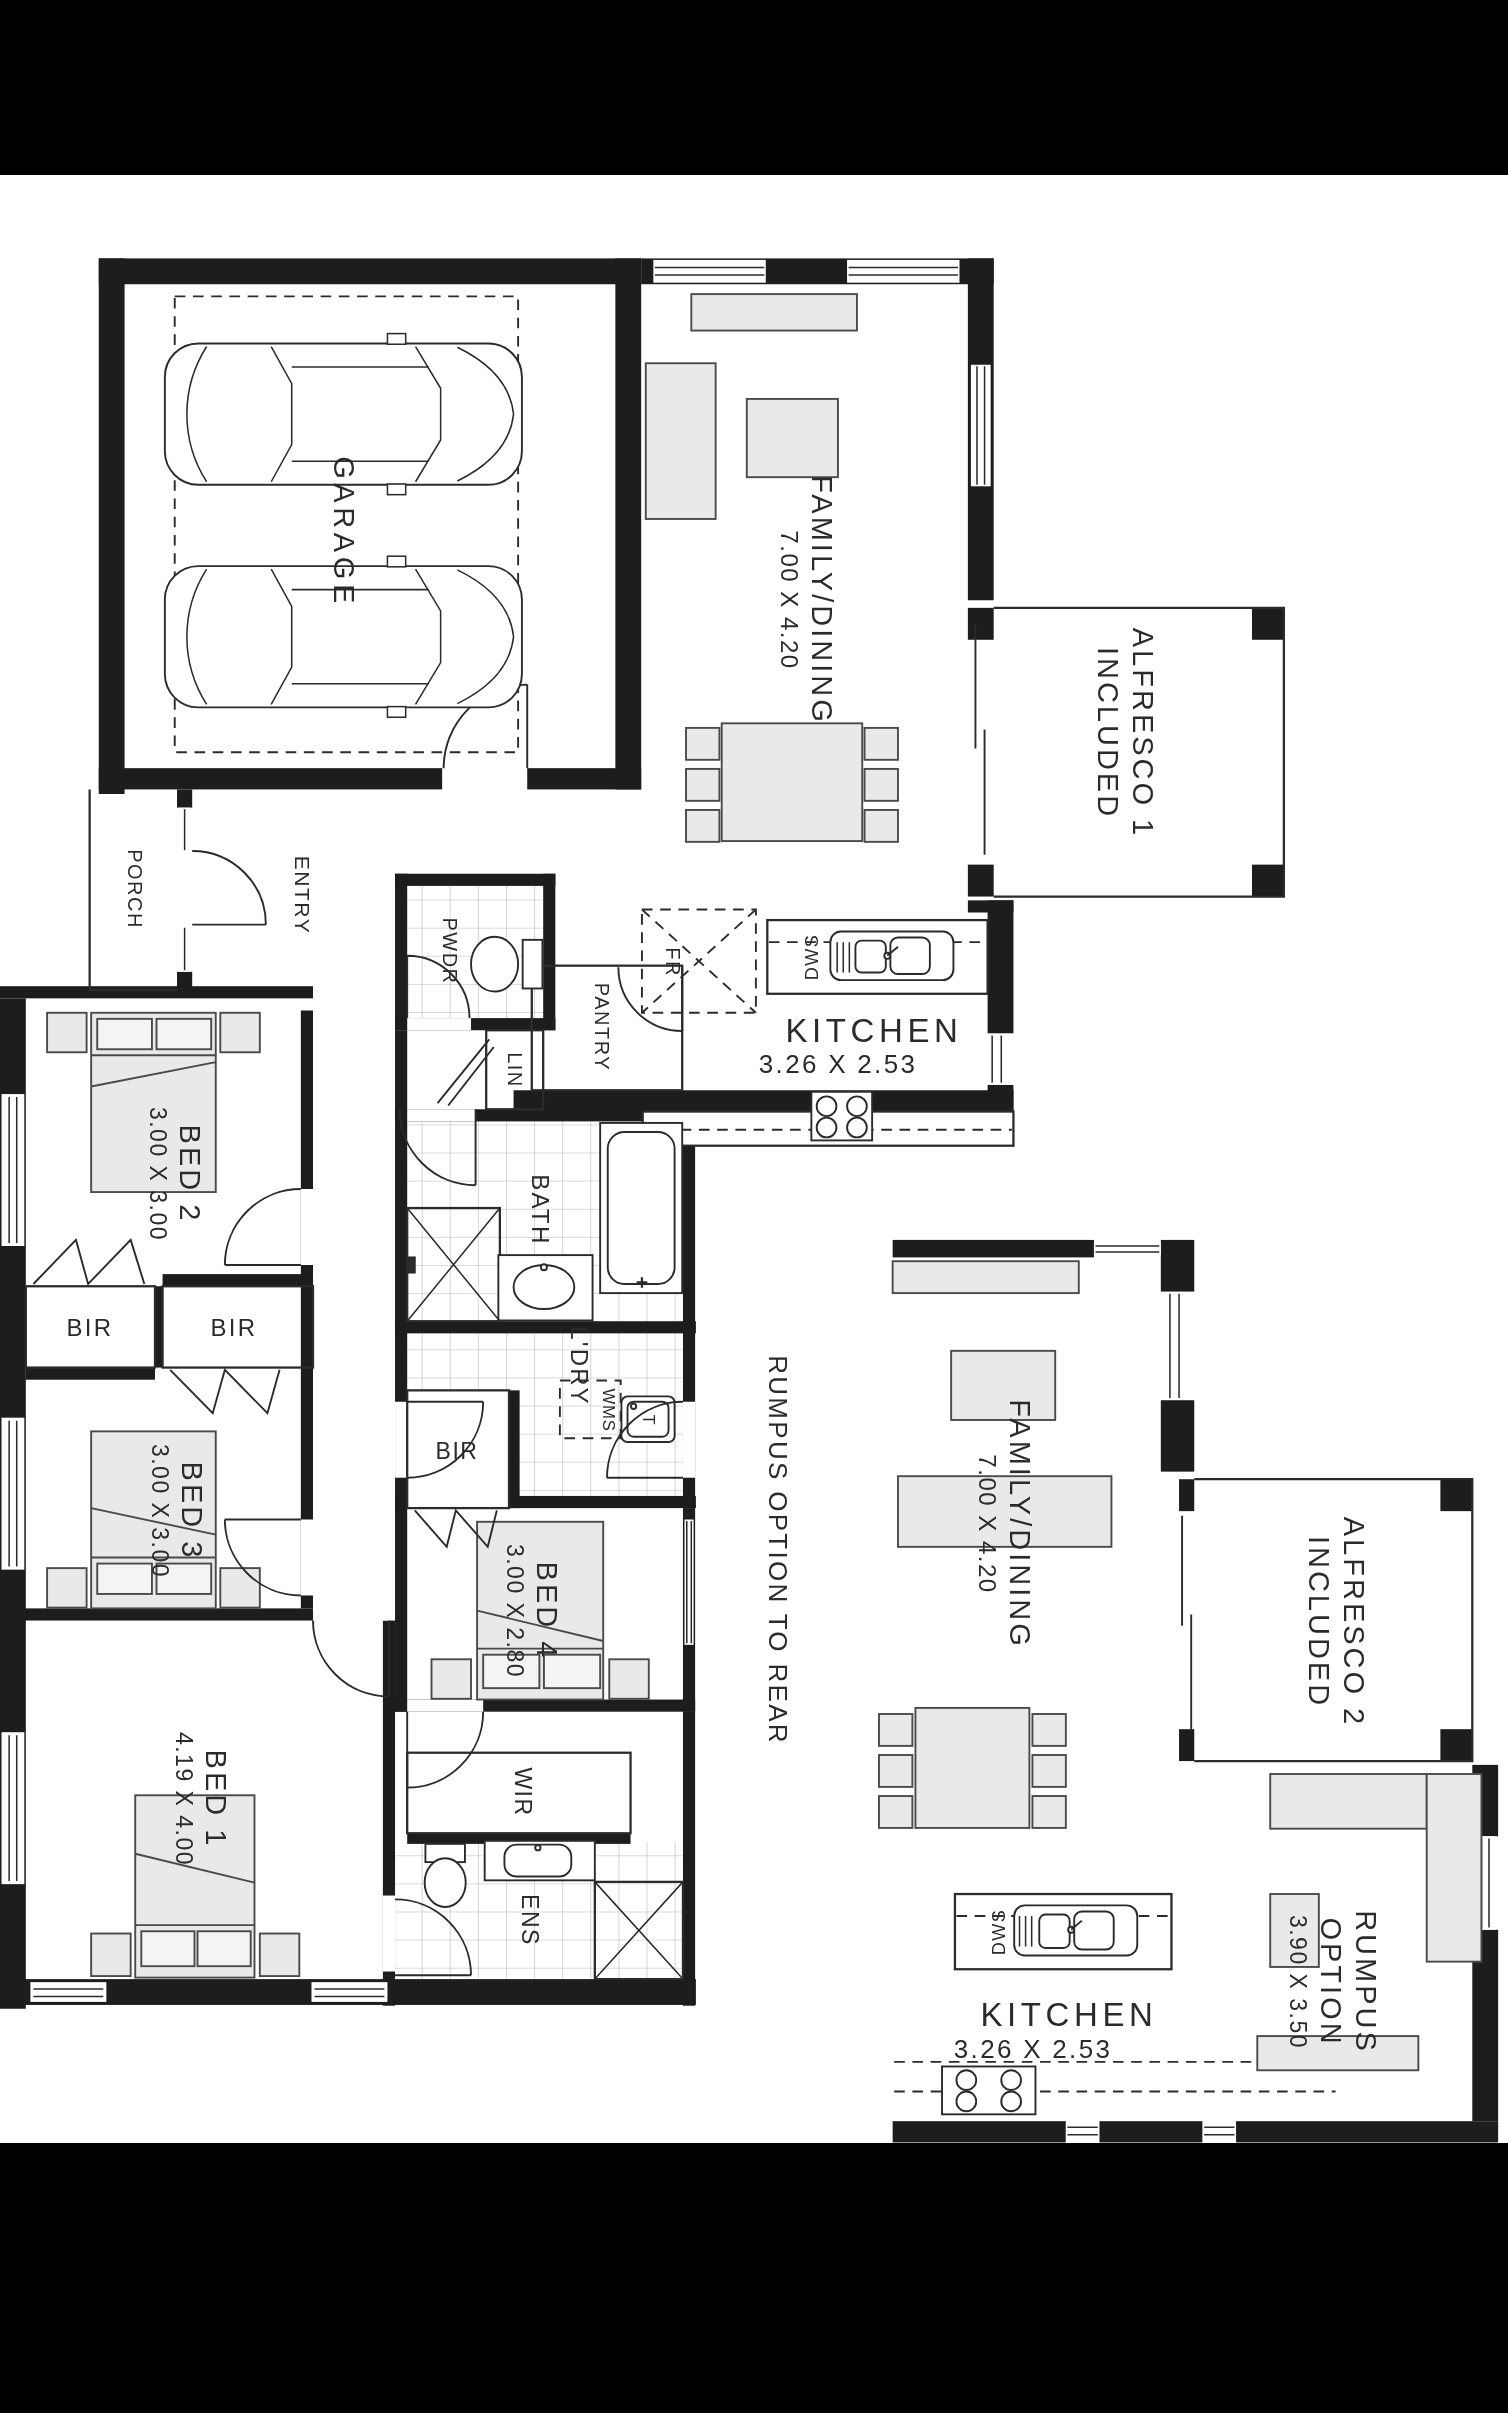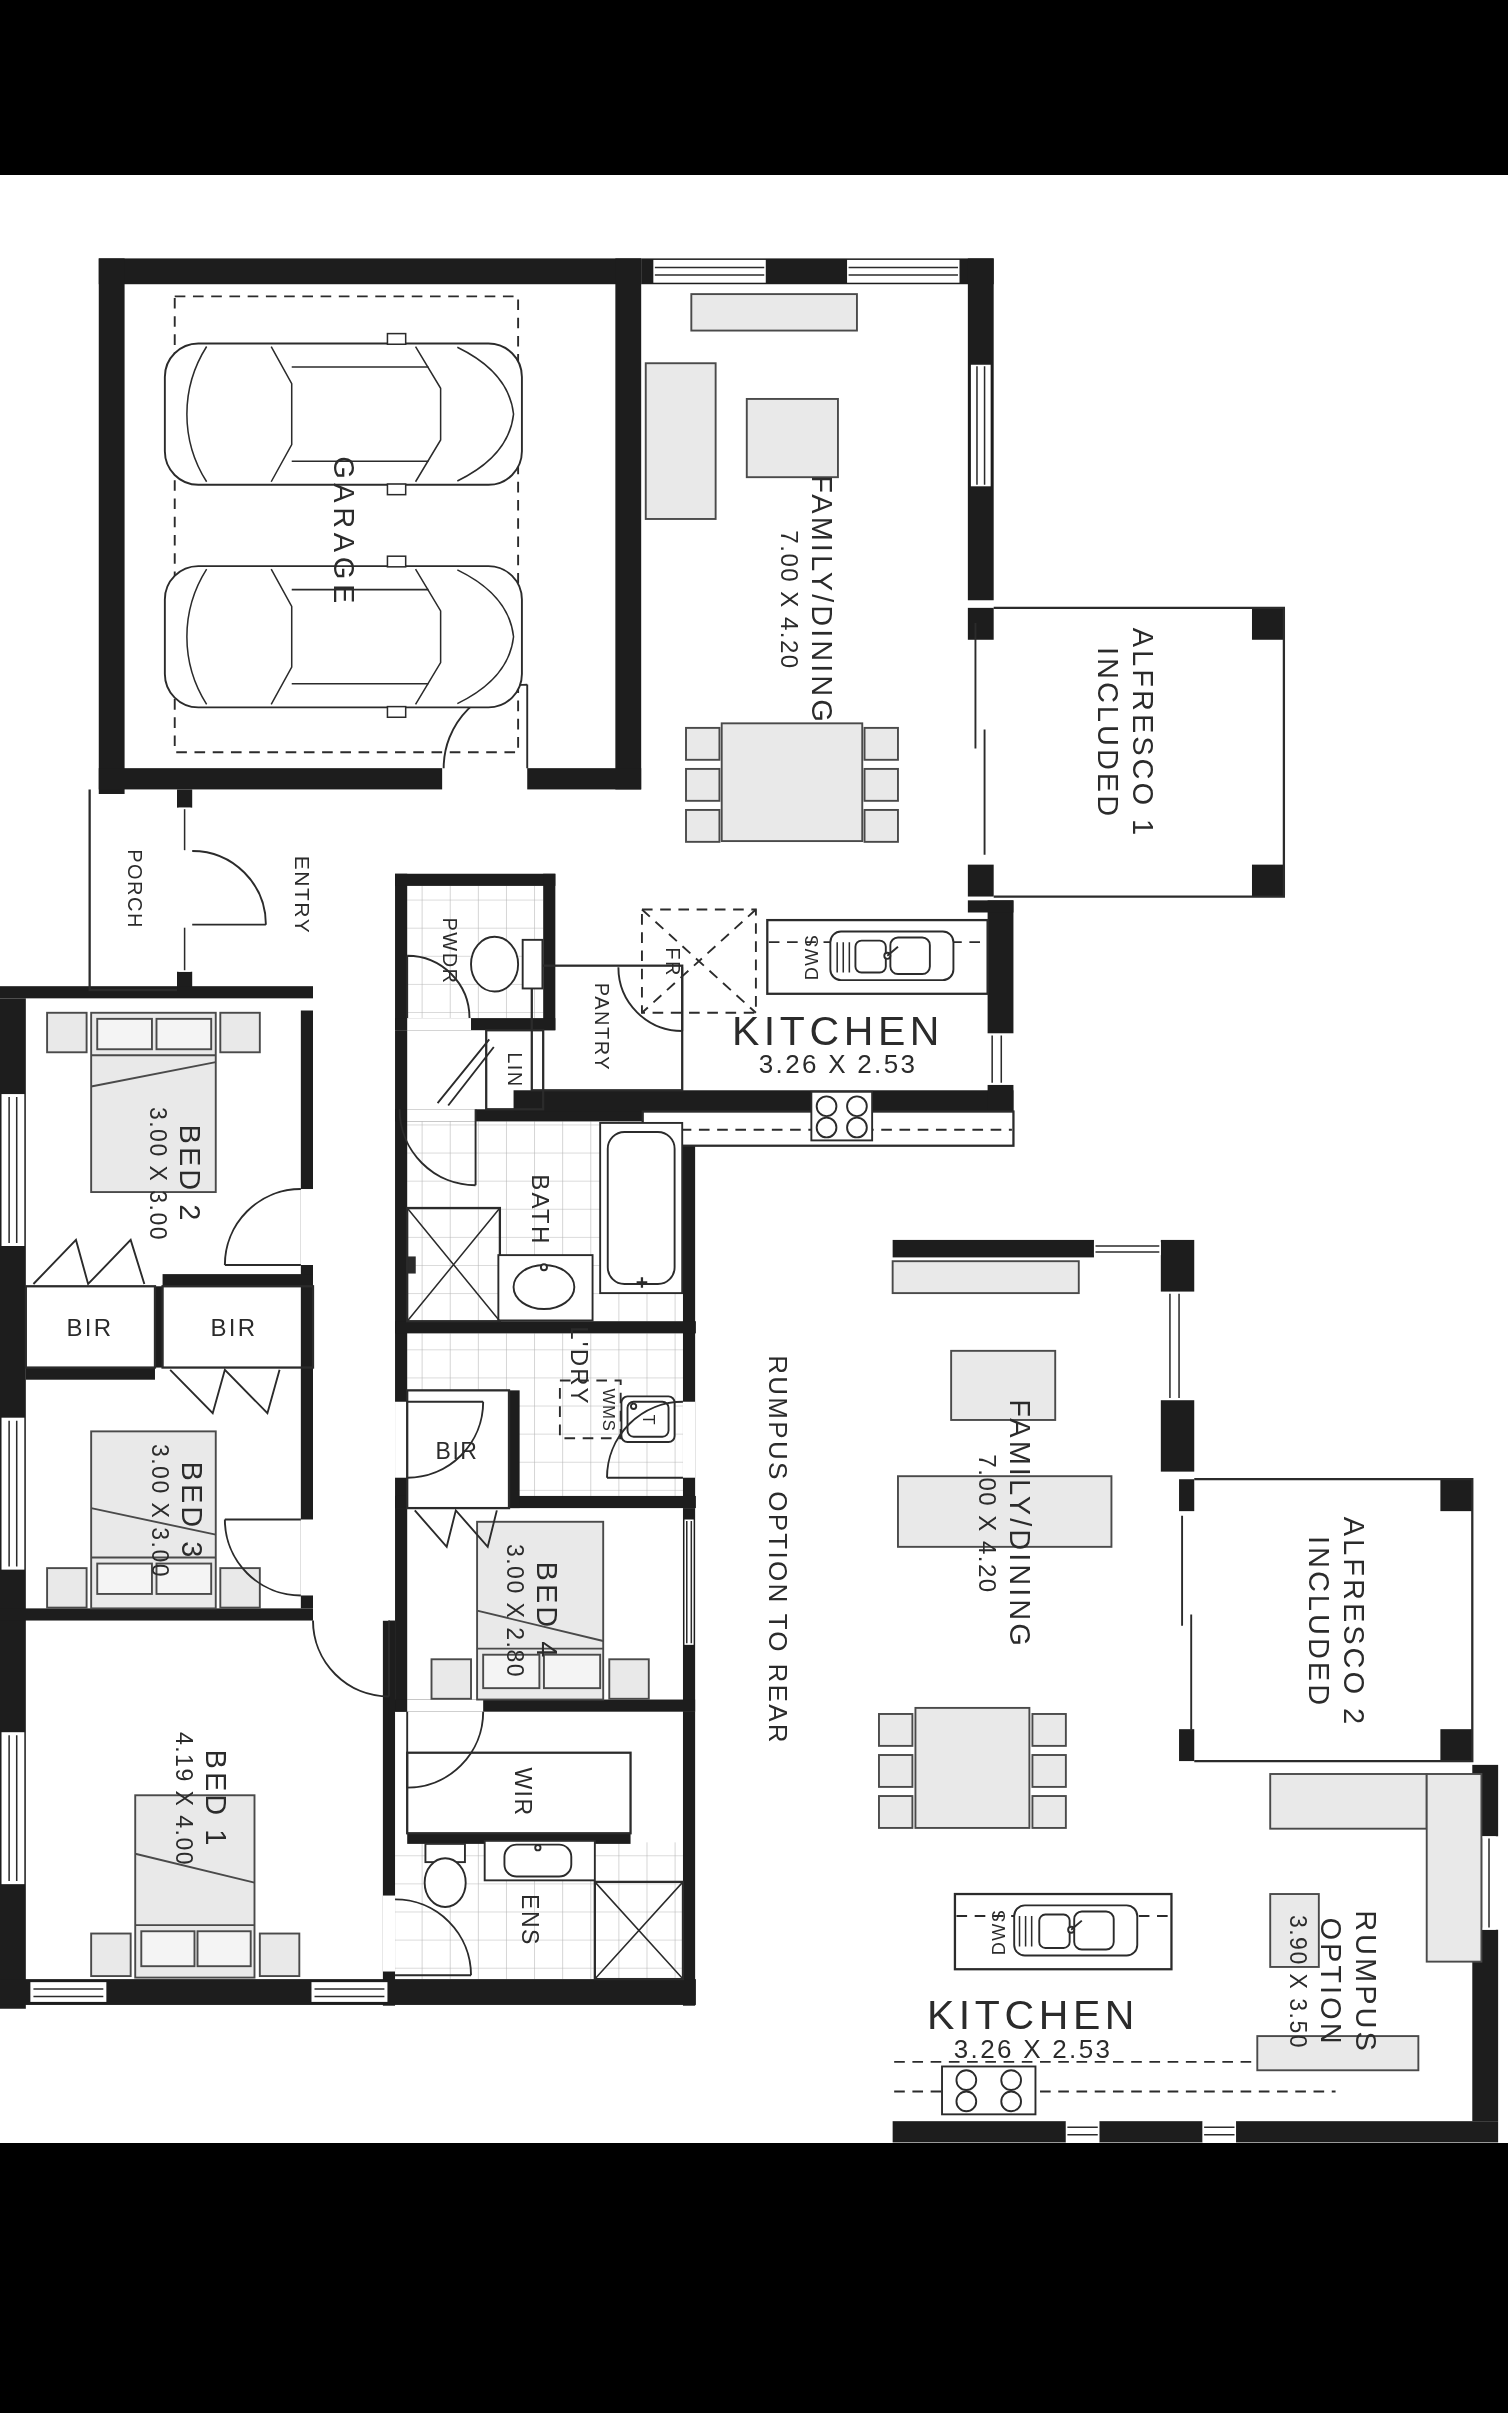--- a/index.html
+++ b/index.html
@@ -13,21 +13,21 @@
   .vr{transform:translate(-50%,-50%) rotate(-90deg);}
   .h{transform:translate(-50%,-50%);}
   .f38{font-size:29px;letter-spacing:3px;}
   .f34{font-size:26px;letter-spacing:2.3px;}
   .f32{font-size:24px;letter-spacing:2.3px;}
   .f30{font-size:23px;letter-spacing:1.5px;}
   .f28{font-size:21px;letter-spacing:1.5px;}
   .f26{font-size:20px;letter-spacing:1.5px;}
   .f24{font-size:18px;letter-spacing:1.5px;}
   .f22{font-size:16.7px;letter-spacing:0.8px;}
-  .f44{font-size:41px;letter-spacing:4.6px;}
+  .f44{font-size:33px;letter-spacing:4.6px;margin-left:36px;}
   .dims{font-size:23px;letter-spacing:1.5px;}
   .dims2{font-size:24px;letter-spacing:1.5px;}
 </style>
 </head>
 <body>
 
 <div id="stage">
   <div id="paper"></div>
 
   <svg width="1508" height="2413" viewBox="0 0 1985 3176">

